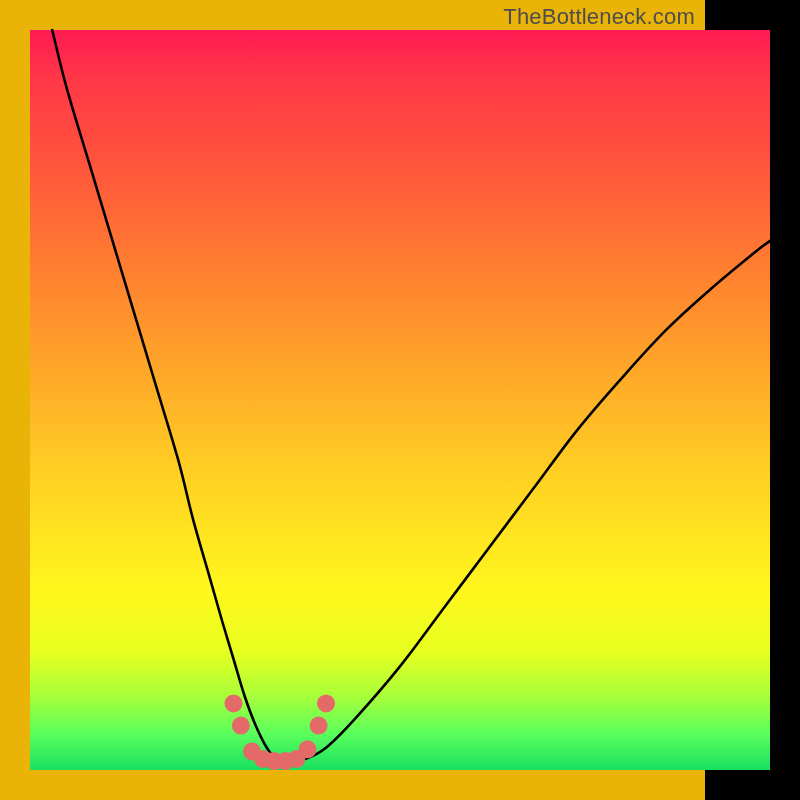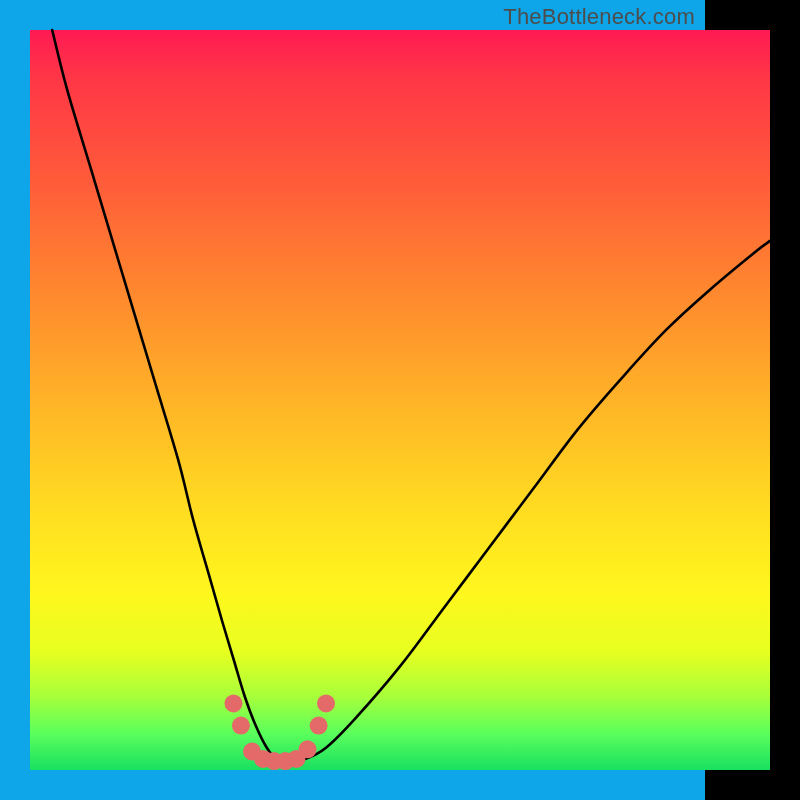--- a/index.html
+++ b/index.html
@@ -9,21 +9,21 @@
     height: 800px;
     overflow: hidden;
     background: #000;
     font-family: Arial, Helvetica, sans-serif;
   }
   .frame {
     position: absolute;
     top: 0; left: 0;
     width: 705px;
     height: 800px;
-    background: #0ea5e9;
+    background: #eab308;
   }
   .plot {
     position: absolute;
     top: 30px;
     left: 30px;
     width: 740px;
     height: 740px;
     
     background: linear-gradient(
       to bottom,

